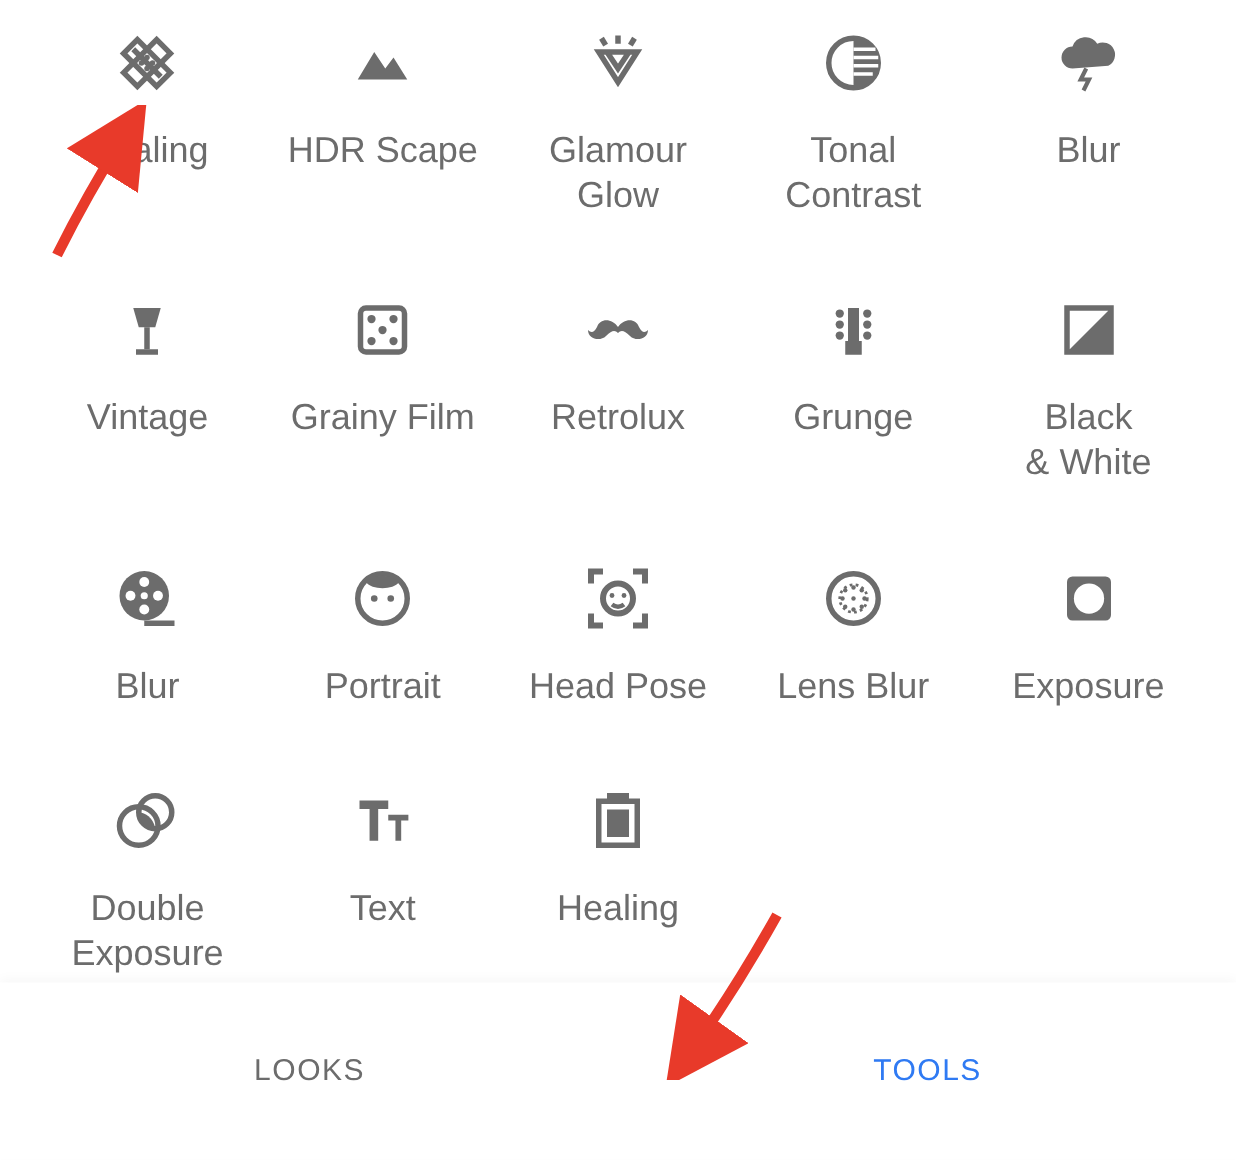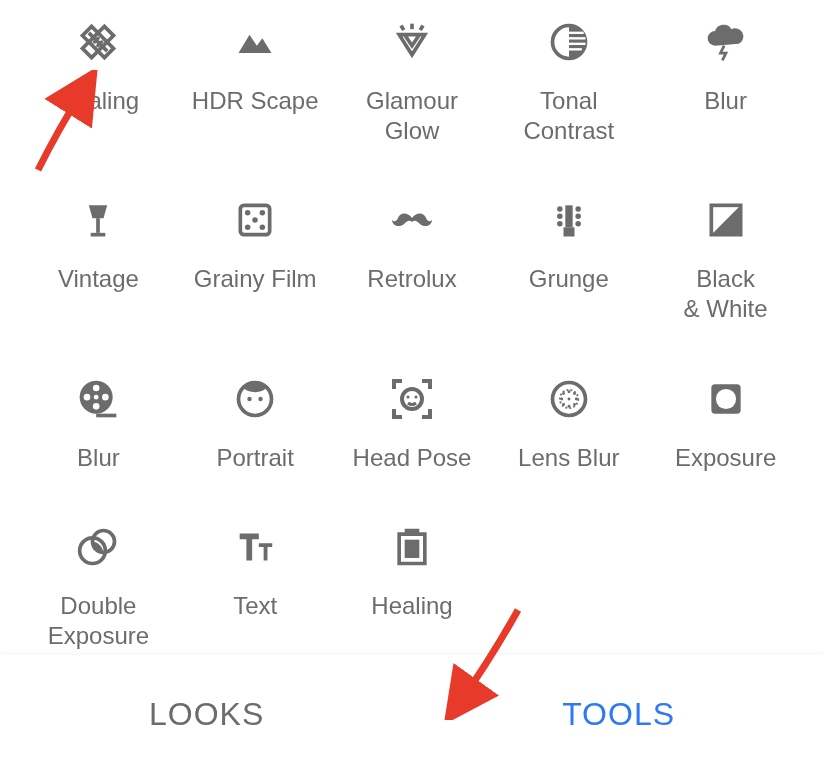--- a/index.html
+++ b/index.html
@@ -46,21 +46,21 @@
     position: absolute;
     left: 0; right: 0; bottom: 0;
     height: 118px;
     background: #ffffff;
     display: flex;
     align-items: center;
     justify-content: space-around;
     box-shadow: 0 -2px 8px rgba(0,0,0,0.04);
   }
   .tab {
-    font-size: 32px;
+    font-size: 20px;
     font-weight: 500;
     letter-spacing: 1px;
     color: #6c6c6c;
     cursor: pointer;
   }
   .tab.active { color: #2f7af3; }
   .annotation-arrow {
     position: absolute;
     pointer-events: none;
   }

